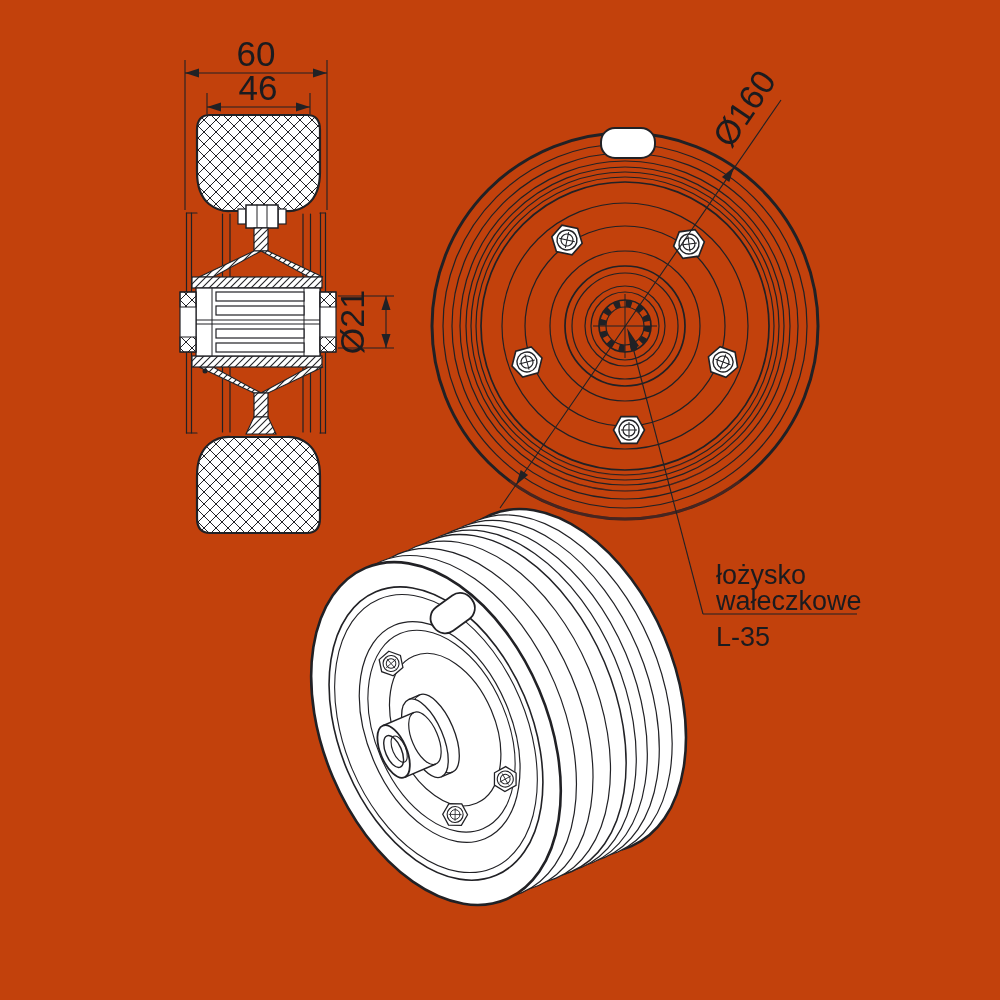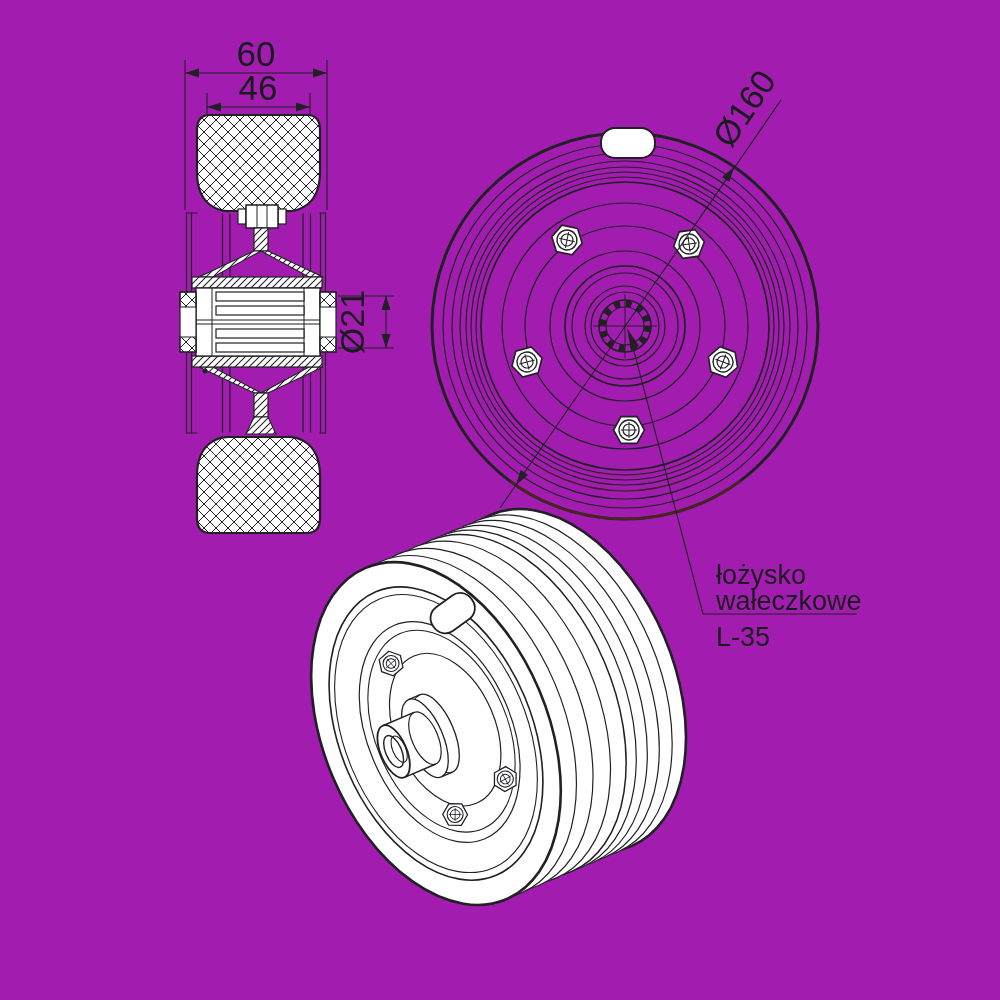--- a/index.html
+++ b/index.html
@@ -1,16 +1,16 @@
 <!DOCTYPE html>
 <html><head>
 <meta charset="utf-8">
 <style>
   html,body{margin:0;padding:0;background:#ffffff;}
-  .page{position:relative;width:1000px;height:1000px;background:#a21caf;overflow:hidden;}
+  .page{position:relative;width:1000px;height:1000px;background:#c2410c;overflow:hidden;}
   svg{position:absolute;left:0;top:0;}
   .lbl{font-family:"Liberation Sans","DejaVu Sans",sans-serif;fill:#1b1b1f;}
   .dim{font-size:35px;}
   .dimr{font-size:34px;}
   .call{font-size:27px;}
 </style>
 </head>
 <body>
 
 <div class="page">

